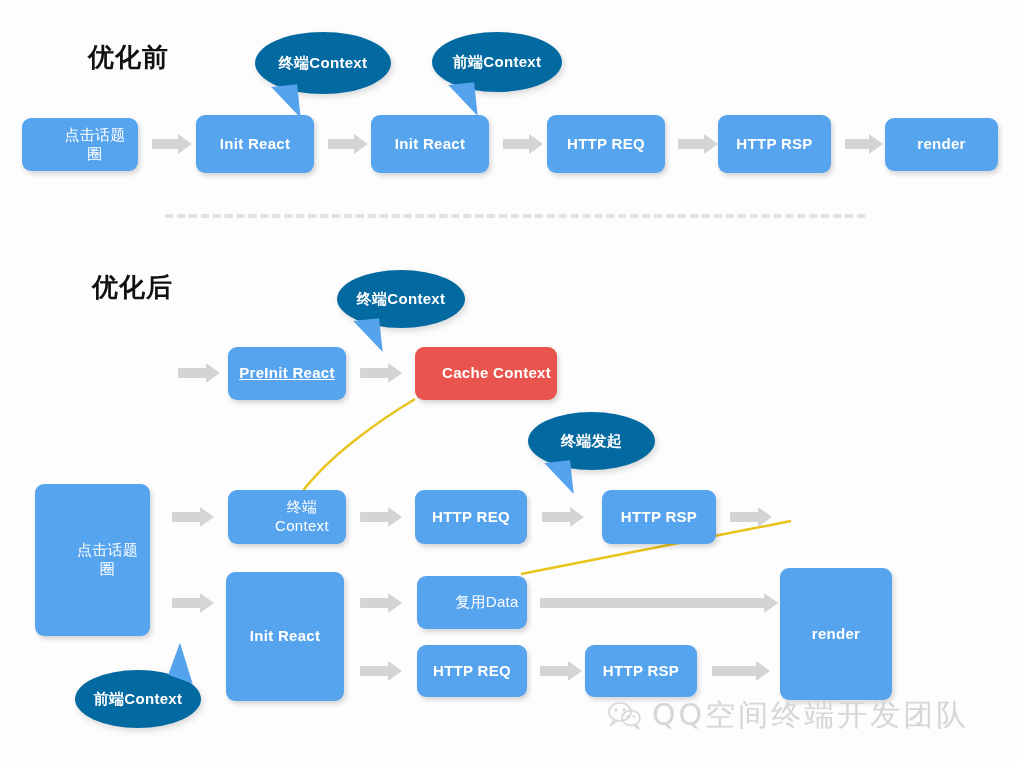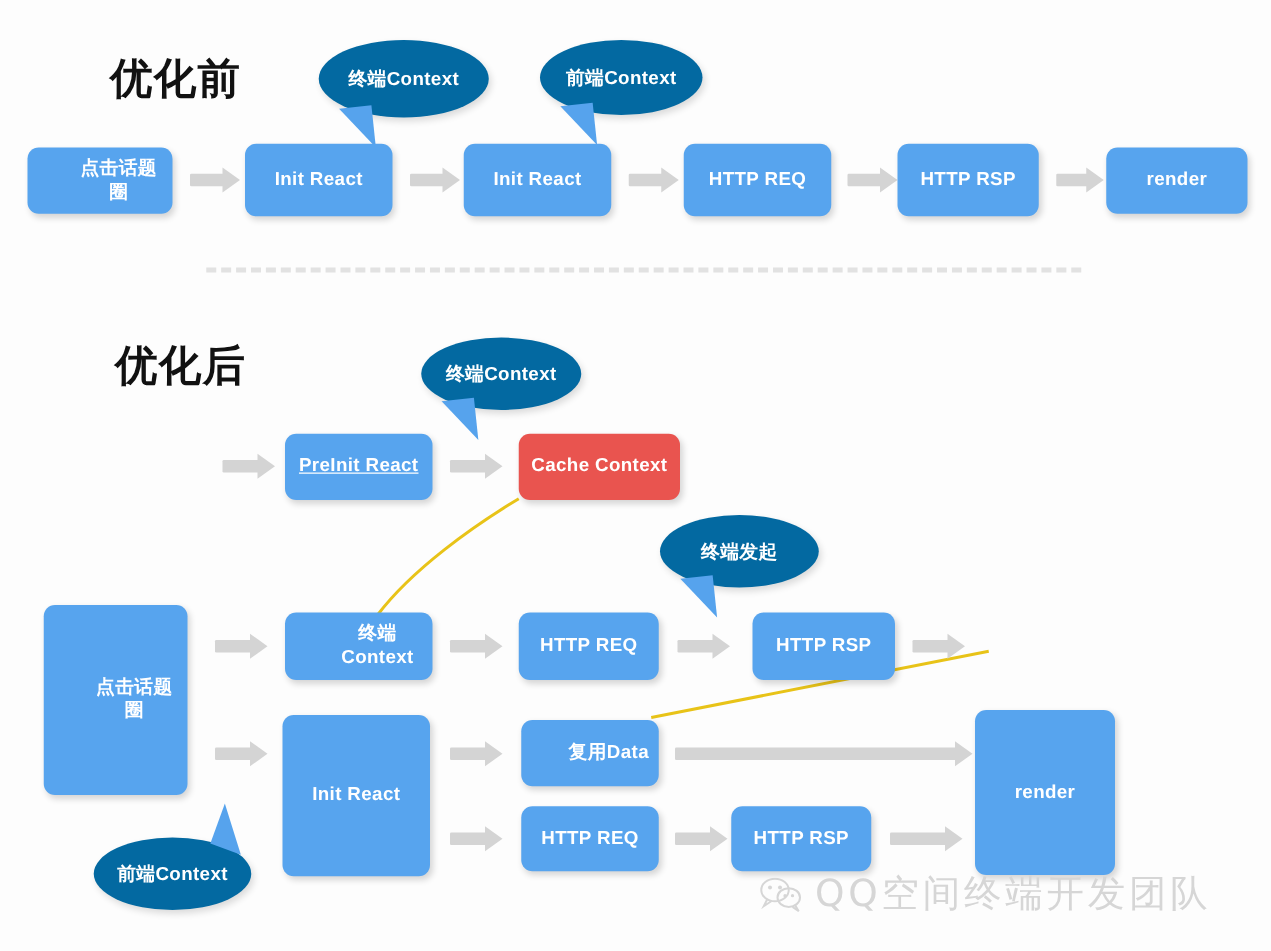--- a/index.html
+++ b/index.html
@@ -10,21 +10,21 @@
   #canvas {
     position: relative;
     width: 1017px;
     height: 761px;
     background: #fdfdfd;
     overflow: hidden;
     font-family: "Liberation Sans", "DejaVu Sans", sans-serif;
   }
   .section-title {
     position: absolute;
-    font-size: 34px;
+    font-size: 26px;
     font-weight: 700;
     color: #111111;
     letter-spacing: 1px;
     white-space: nowrap;
   }
   .node {
     position: absolute;
     box-sizing: border-box;
     border-radius: 9px;
     background: #57a4ee;
@@ -37,21 +37,21 @@
     font-weight: 700;
     box-shadow: 2px 3px 5px rgba(0,0,0,0.16);
     letter-spacing: 0.3px;
     line-height: 1.25;
     padding: 2px 6px;
   }
   .node.red {
     background: #e9544f;
   }
   .node.cn {
-    font-weight: 700;
+    font-weight: 400;
     padding-left: 36px;
   }
   .arrow {
     position: absolute;
     height: 0;
   }
   .arrow .shaft {
     position: absolute;
     left: 0;
     top: -5px;
@@ -195,21 +195,21 @@
   </div>
 
   <div class="node" style="left:228px; top:347px; width:118px; height:53px;text-decoration:underline;">
     <span>PreInit React</span>
   </div>
   <div class="arrow" style="left:360px; top:373px; width:44px;">
     <span class="shaft" style="width:30px;"></span>
     <span class="head" style="left:28px;"></span>
   </div>
 
-  <div class="node red" style="left:415px; top:347px; width:129px; height:53px;">
+  <div class="node red" style="left:415px; top:347px; width:142px; height:53px;justify-content:flex-end;">
     <span>Cache Context</span>
   </div>
 
   <div class="bubble" style="left:528px; top:412px; width:127px; height:58px;">
     <span>终端发起</span>
     <span class="tail" style="left:8px; bottom:-26px;"></span>
   </div>
 
   <div class="node cn" style="left:35px; top:484px; width:115px; height:152px;">
     <span>点击话题圈</span>

